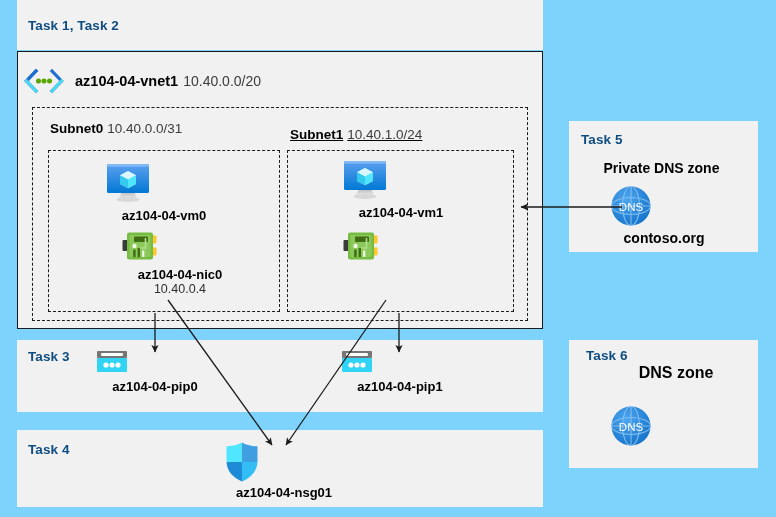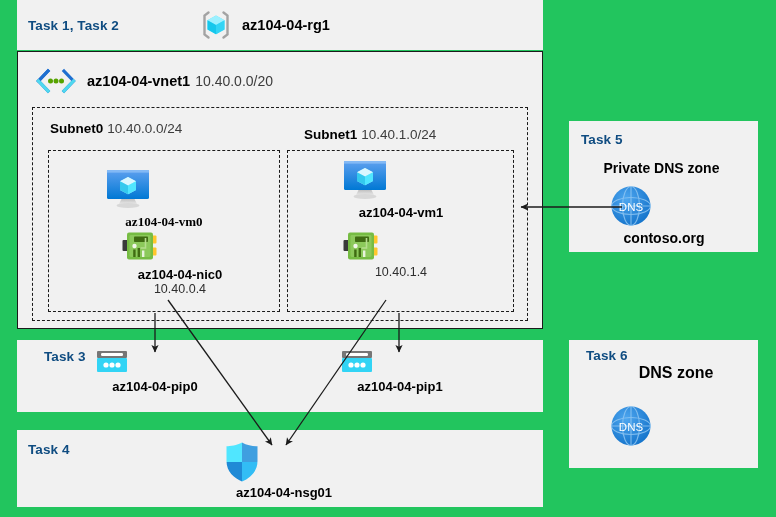--- a/index.html
+++ b/index.html
@@ -14,21 +14,21 @@
     position: relative;
     overflow: hidden;
     color: #000000;
   }
 
   #canvas {
     position: absolute;
     left: 0; top: 0;
     width: 776px;
     height: 517px;
-    background: #22c55e;
+    background: #7dd3fc;
   }
 
   
   .panel {
     position: absolute;
     background: #f1f1f1;
     box-sizing: border-box;
   }
   .panel-bordered {
     border: 1.5px solid #1b1b1b;
@@ -102,41 +102,24 @@
 </style>
 </head>
 <body>
 
 <div id="canvas">
 
   <div class="panel" style="left:17px; top:0px; width:526px; height:50px;"></div>
 
   <div class="task-label" style="left:28px; top:18px;">Task 1, Task 2</div>
 
-  <div class="hdr-row" style="left:199px; top:8px;">
-    <span class="icon">
-      <svg width="34" height="34" viewBox="0 0 34 34">
-        <g fill="none" stroke="#a3a3a3" stroke-width="2.4" stroke-linecap="round">
-          <path d="M9.5 4.5 L5.5 7.5 L5.5 26.5 L9.5 29.5"></path>
-          <path d="M24.5 4.5 L28.5 7.5 L28.5 26.5 L24.5 29.5"></path>
-        </g>
-        <g>
-          <polygon points="17,7.5 25.5,12.2 25.5,21.6 17,26.3 8.5,21.6 8.5,12.2" fill="#50e6ff"></polygon>
-          <polygon points="17,7.5 25.5,12.2 17,17 8.5,12.2" fill="#9cf0ff"></polygon>
-          <polygon points="17,17 25.5,12.2 25.5,21.6 17,26.3" fill="#32d4f5"></polygon>
-          <polygon points="17,17 8.5,12.2 8.5,21.6 17,26.3" fill="#16c7ec"></polygon>
-        </g>
-      </svg>
-    </span>
-    <span class="res-name">az104-04-rg1</span>
-  </div>
 
   <div class="panel panel-bordered" style="left:17px; top:51px; width:526px; height:278px;"></div>
 
-  <div class="hdr-row" style="left:34px; top:68px;text-align:right;">
+  <div class="hdr-row" style="left:22px; top:68px;text-align:right;">
     <span class="icon">
       <svg width="44" height="26" viewBox="0 0 44 26">
         <g fill="none" stroke-width="3.2" stroke-linecap="square" stroke-linejoin="miter">
           <path d="M14 3 L4.5 13 L14 23" stroke="#1f6fd0"></path>
           <path d="M14 3 L4.5 13" stroke="#1f6fd0"></path>
           <path d="M4.5 13 L14 23" stroke="#4fd8ef"></path>
           <path d="M30 3 L39.5 13 L30 23" stroke="#1f6fd0"></path>
           <path d="M39.5 13 L30 23" stroke="#4fd8ef"></path>
         </g>
         <circle cx="16.5" cy="13" r="2.5" fill="#57a300"></circle>
@@ -145,25 +128,25 @@
       </svg>
     </span>
     <span>
       <span class="res-name">az104-04-vnet1</span><span class="res-cidr">10.40.0.0/20</span>
     </span>
   </div>
 
   <div class="dashbox" style="left:32px; top:107px; width:496px; height:214px;"></div>
 
   <div class="sub-title" style="left:50px; top:121px;">
-    <span class="nm">Subnet0</span><span class="cd">10.40.0.0/24</span>
+    <span class="nm">Subnet0</span><span class="cd">10.40.0.0/31</span>
   </div>
   <div class="dashbox" style="left:48px; top:150px; width:232px; height:162px;"></div>
 
-  <div class="node" style="left:104px; top:166px; width:120px;font-family:Liberation Serif, serif;">
+  <div class="node" style="left:104px; top:160px; width:120px;">
     <span class="icon">
       <svg width="48" height="46" viewBox="0 0 48 46">
         <defs>
           <linearGradient id="vmg0" x1="0" y1="0" x2="0" y2="1">
             <stop offset="0" stop-color="#5ea0ef"></stop>
               <stop offset="1" stop-color="#0078d4"></stop>
           </linearGradient>
           <linearGradient id="stg0" x1="0" y1="0" x2="0" y2="1">
             <stop offset="0" stop-color="#b9b9b9"></stop>
               <stop offset="1" stop-color="#e8e8e8"></stop>
@@ -195,21 +178,21 @@
         <rect x="13.2" y="20.5" width="2.4" height="7.5" fill="#3f6b12"></rect>
         <rect x="17.6" y="19" width="2.4" height="9" fill="#3f6b12"></rect>
         <rect x="22" y="21.5" width="2.4" height="6.5" fill="#e9f3dd"></rect>
         <path d="M25.5 9 v10 h-5" fill="none" stroke="#b5dd8e" stroke-width="1.6"></path>
       </svg>
     </span>
     <div class="cap">az104-04-nic0</div>
     <div class="sub">10.40.0.4</div>
   </div>
 
-  <div class="sub-title" style="left:304px; top:127px;">
+  <div class="sub-title" style="left:290px; top:127px;text-decoration:underline;">
     <span class="nm">Subnet1</span><span class="cd">10.40.1.0/24</span>
   </div>
   <div class="dashbox" style="left:287px; top:150px; width:227px; height:162px;"></div>
 
   <div class="node" style="left:341px; top:157px; width:120px;">
     <span class="icon">
       <svg width="48" height="46" viewBox="0 0 48 46">
         <defs>
           <linearGradient id="vmg1" x1="0" y1="0" x2="0" y2="1">
             <stop offset="0" stop-color="#5ea0ef"></stop>
@@ -242,25 +225,24 @@
         <rect x="7" y="3.5" width="26" height="27" rx="2" fill="#76bc43"></rect>
         <rect x="9.5" y="6" width="21" height="22" rx="1.4" fill="#8cc95b"></rect>
         <rect x="14" y="7.5" width="14" height="5.5" rx="0.8" fill="#3f6b12"></rect>
         <circle cx="14.5" cy="17" r="2.2" fill="#f2f7ea"></circle>
         <rect x="13.2" y="20.5" width="2.4" height="7.5" fill="#3f6b12"></rect>
         <rect x="17.6" y="19" width="2.4" height="9" fill="#3f6b12"></rect>
         <rect x="22" y="21.5" width="2.4" height="6.5" fill="#e9f3dd"></rect>
         <path d="M25.5 9 v10 h-5" fill="none" stroke="#b5dd8e" stroke-width="1.6"></path>
       </svg>
     </span>
-    <div class="sub">10.40.1.4</div>
   </div>
 
   <div class="panel" style="left:17px; top:340px; width:526px; height:72px;"></div>
-  <div class="task-label" style="left:44px; top:349px;">Task 3</div>
+  <div class="task-label" style="left:28px; top:349px;">Task 3</div>
 
   <div class="node" style="left:95px; top:349px; width:120px;">
     <span class="icon">
       <svg width="34" height="28" viewBox="0 0 34 28">
         <rect x="2" y="2" width="30" height="7" rx="1" fill="#767676"></rect>
         <rect x="6" y="4" width="22" height="3" rx="1.2" fill="#ffffff"></rect>
         <rect x="2" y="9" width="30" height="14" rx="1" fill="#32d4f5"></rect>
         <circle cx="11" cy="16" r="2.6" fill="#ffffff"></circle>
         <circle cx="17" cy="16" r="2.6" fill="#ffffff"></circle>
         <circle cx="23" cy="16" r="2.6" fill="#ffffff"></circle>

